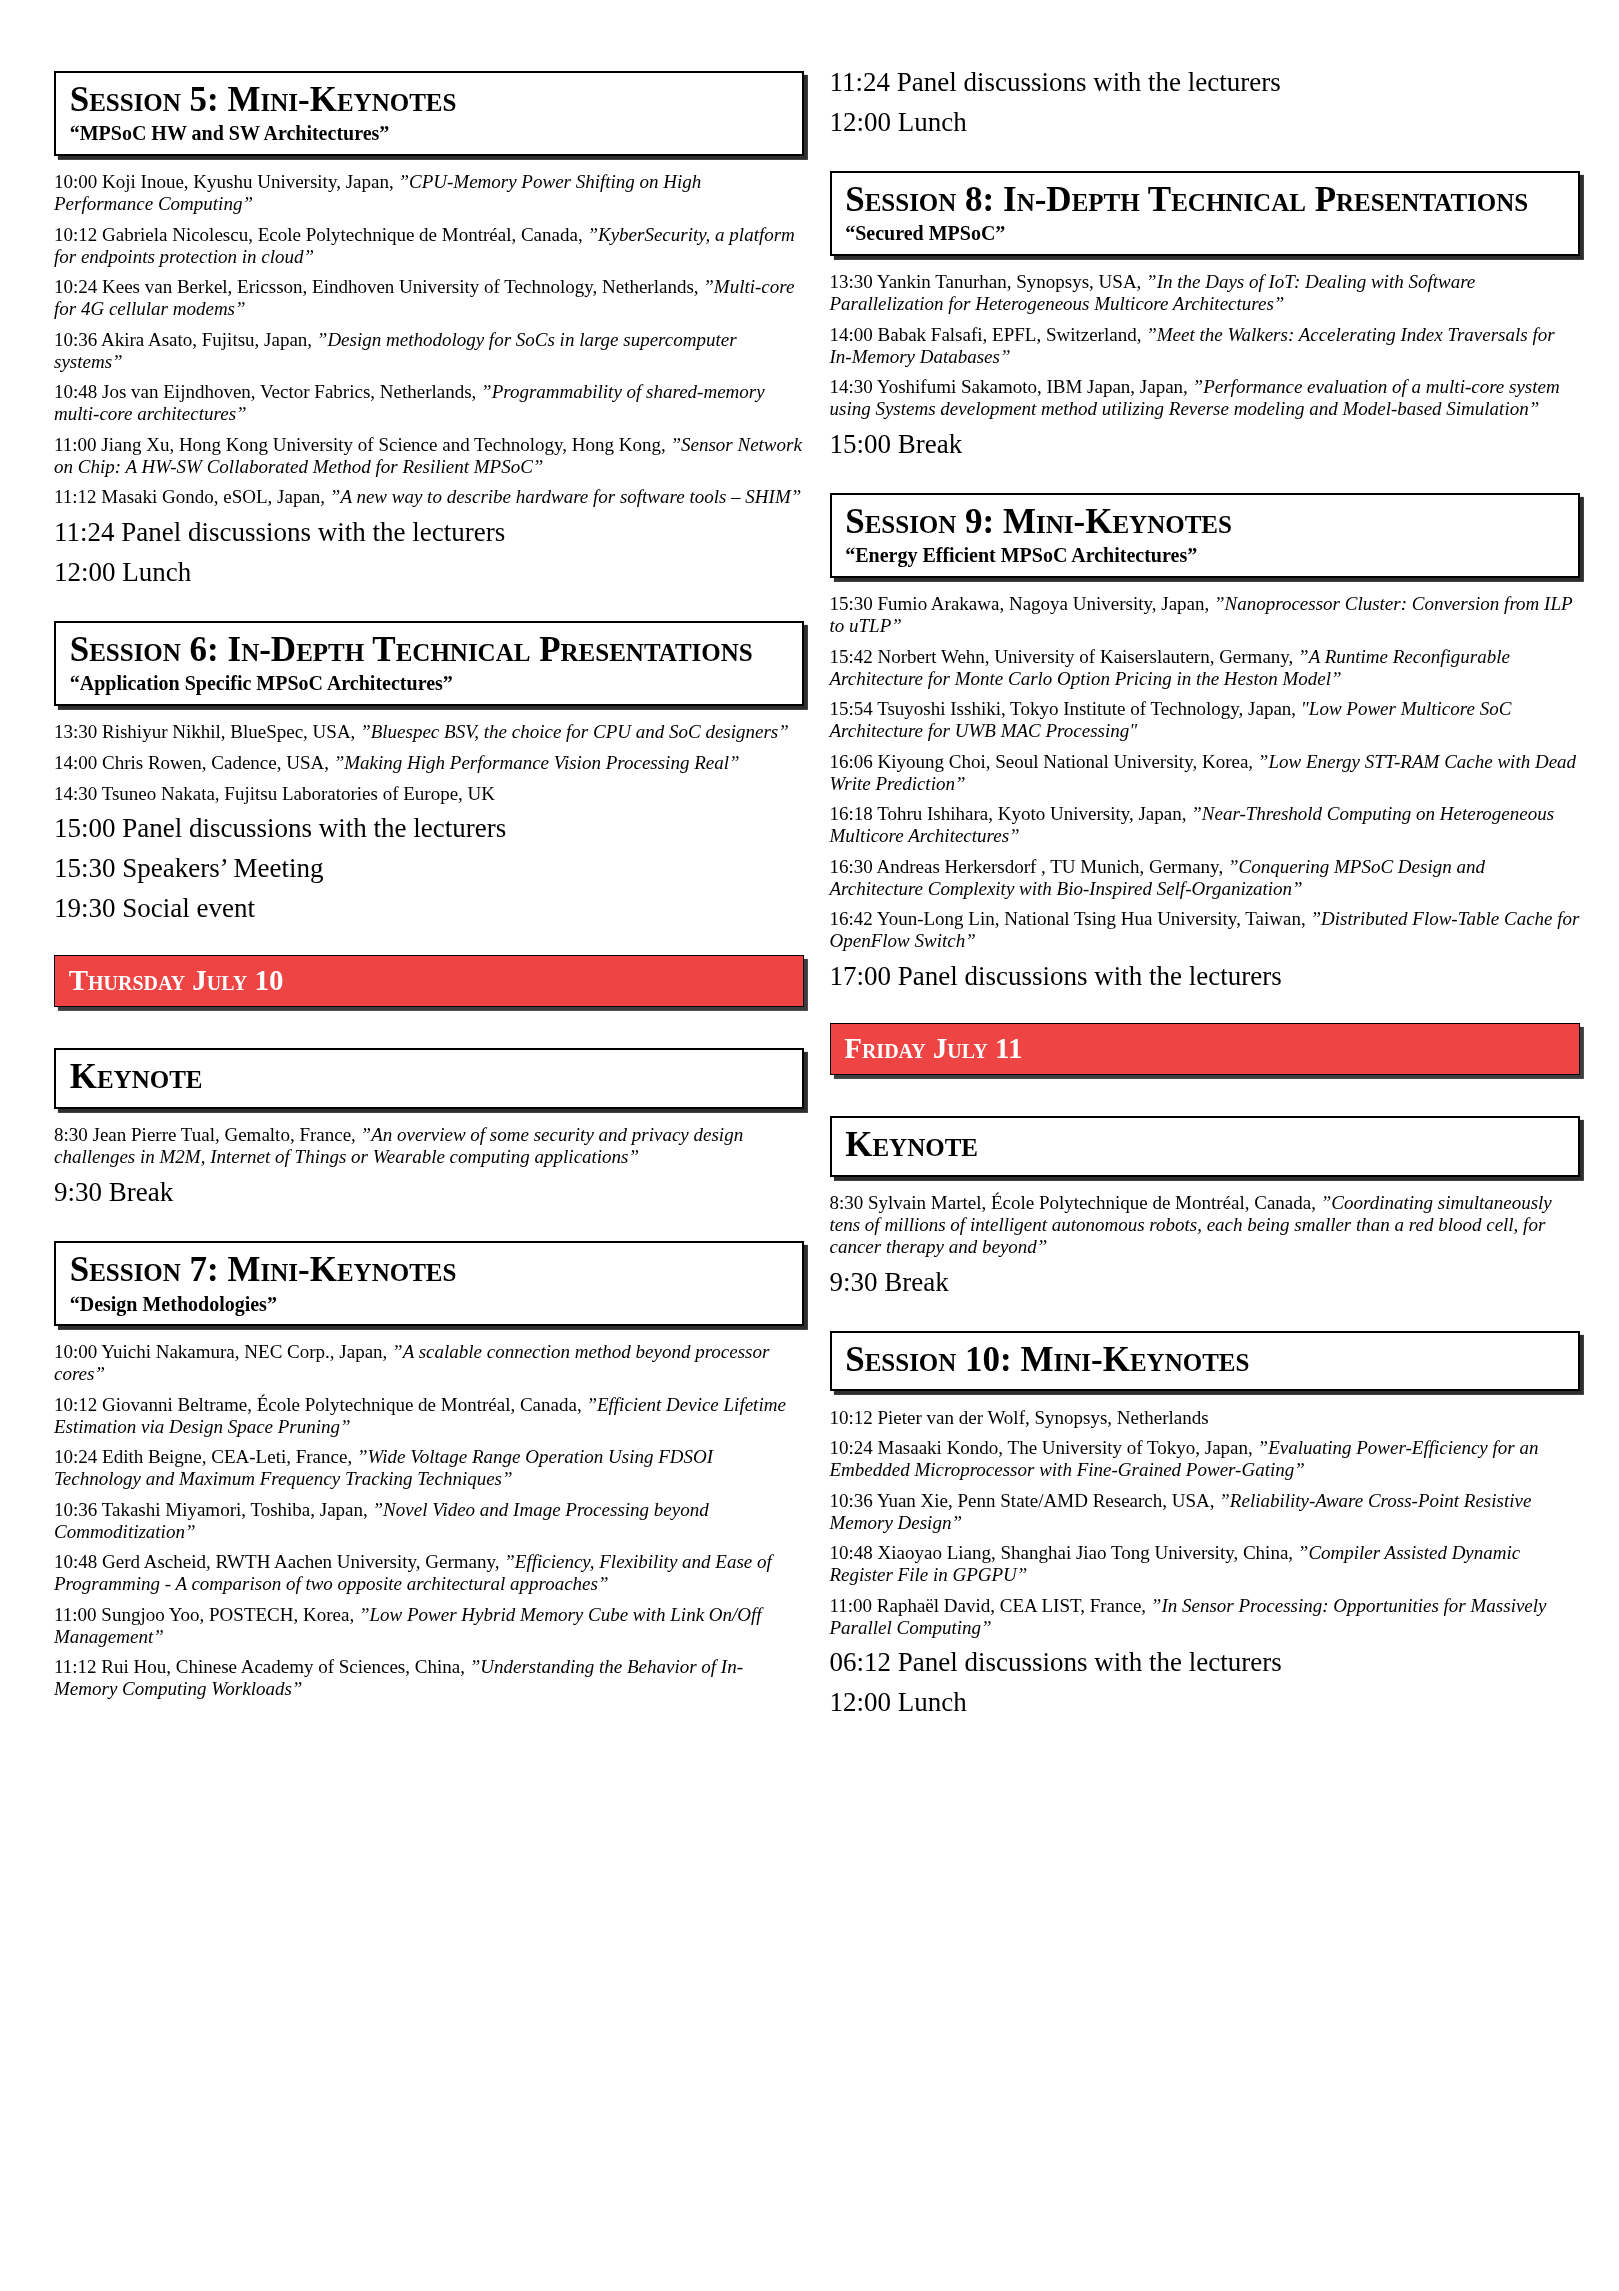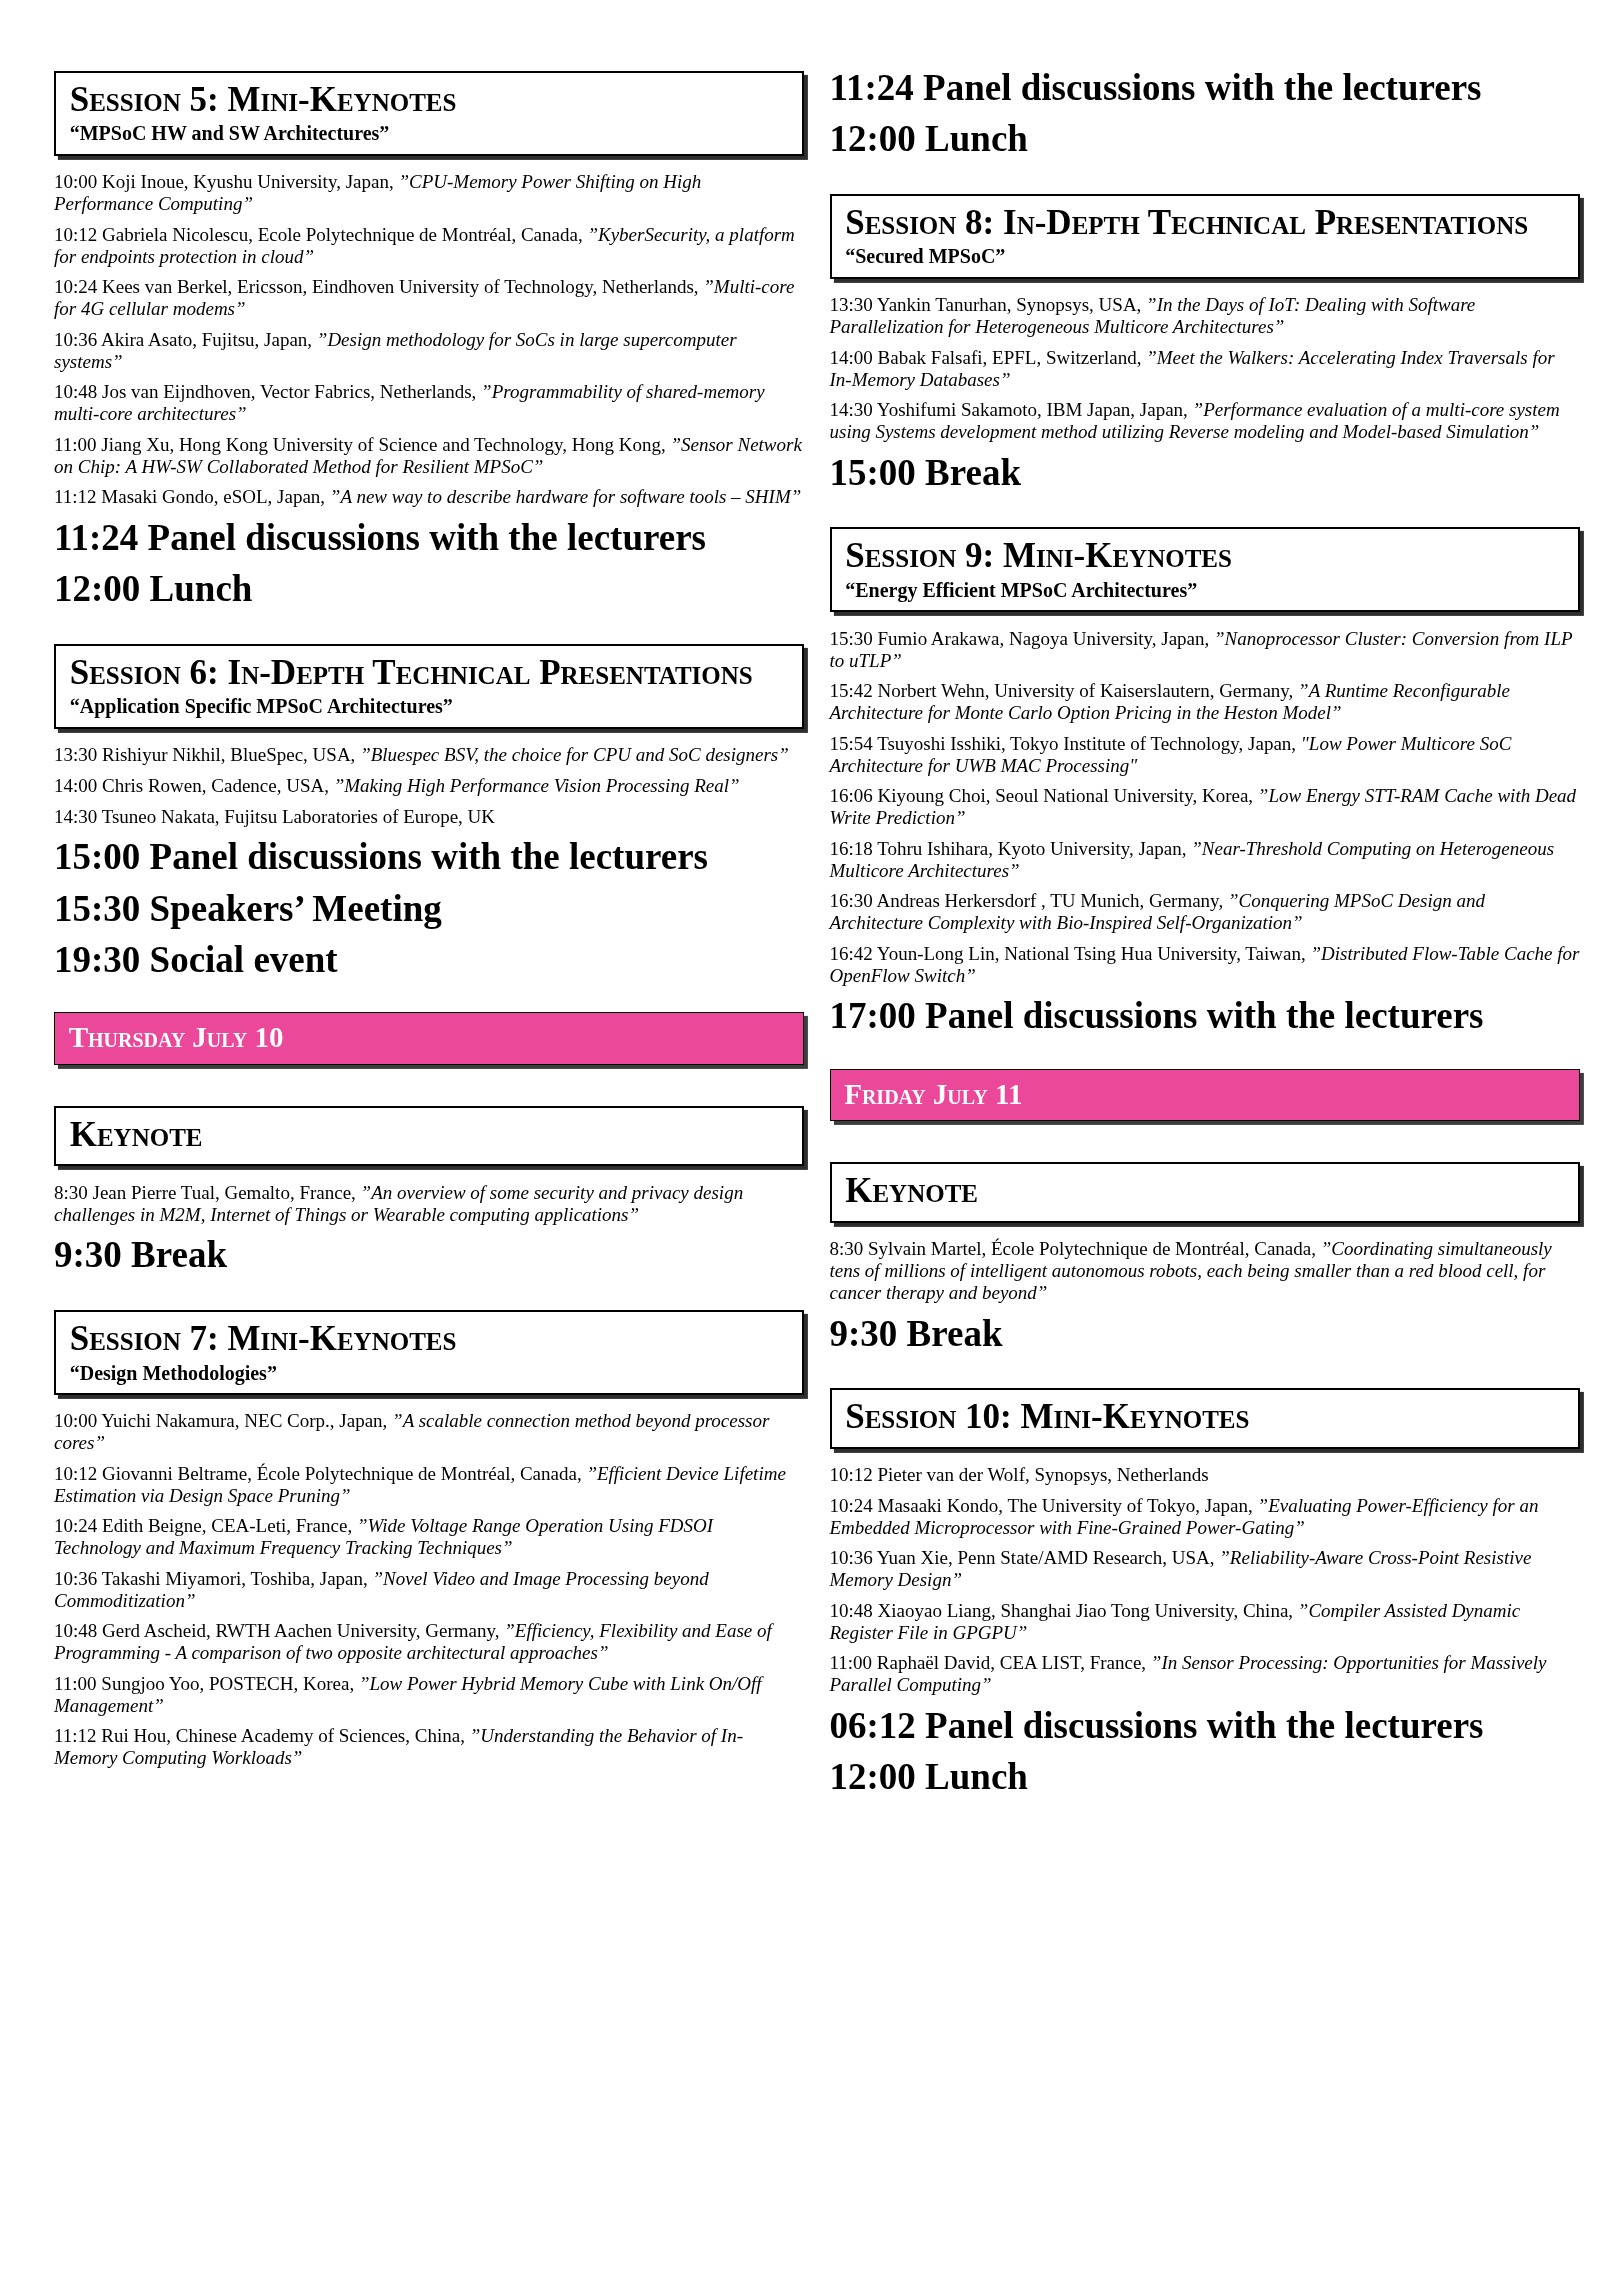--- a/index.html
+++ b/index.html
@@ -39,41 +39,41 @@
     font-size: 35px;
     line-height: 1.22;
   }
   .box .line2 {
     font-weight: bold;
     font-size: 20px;
     line-height: 1.22;
   }
   
   .daybar {
-    background: #ec4899;
+    background: #ef4444;
     color: #ffffff;
     font-variant: small-caps;
     font-weight: bold;
     font-size: 29px;
     line-height: 1.2;
     padding: 6.9px 11.8px 8.8px 13.7px;
     border: 1px solid #000;
     box-shadow: 3.9px 3.9px 0 #3d3d3d;
     margin: 31px 0 41px 0;
   }
   
   .entry {
     font-size: 19px;
     line-height: 1.15;
     margin: 0 0 8.8px 0;
   }
   .entry .title { font-style: italic; }
   .note {
-    font-size: 37px;
-    font-weight: bold;
+    font-size: 27px;
+    font-weight: normal;
     line-height: 1.15;
     margin: 0 0 8.8px 0;
   }
 </style>
 </head>
 <body>
 
 <div class="page">
   <div class="col">
       <div class="box">

